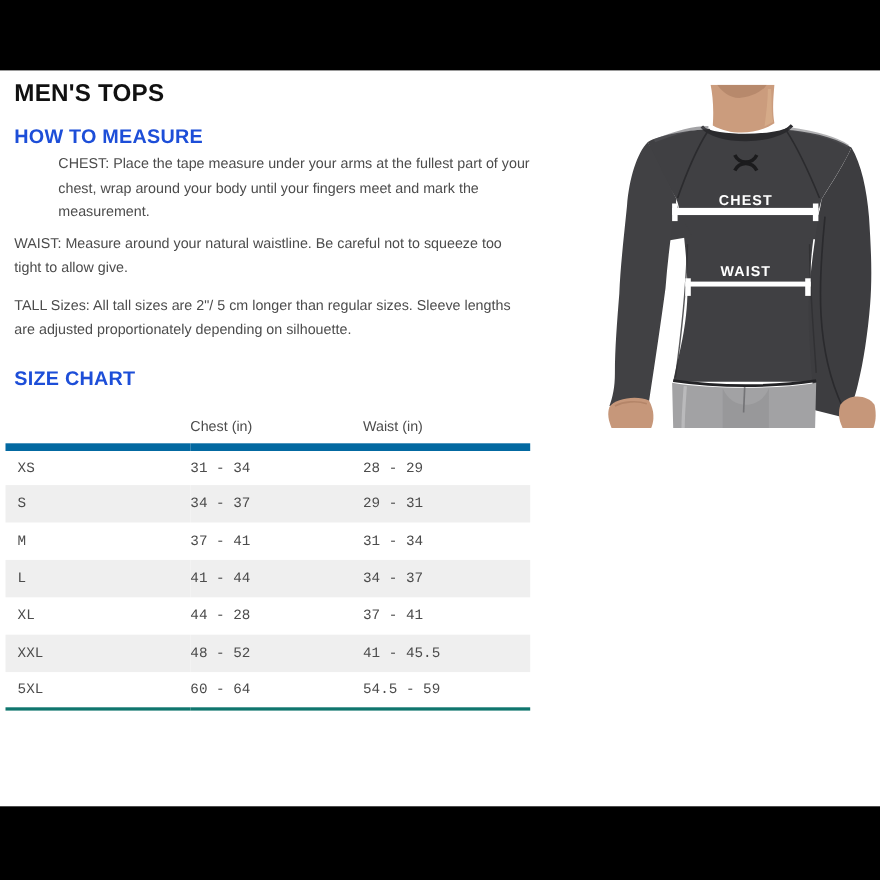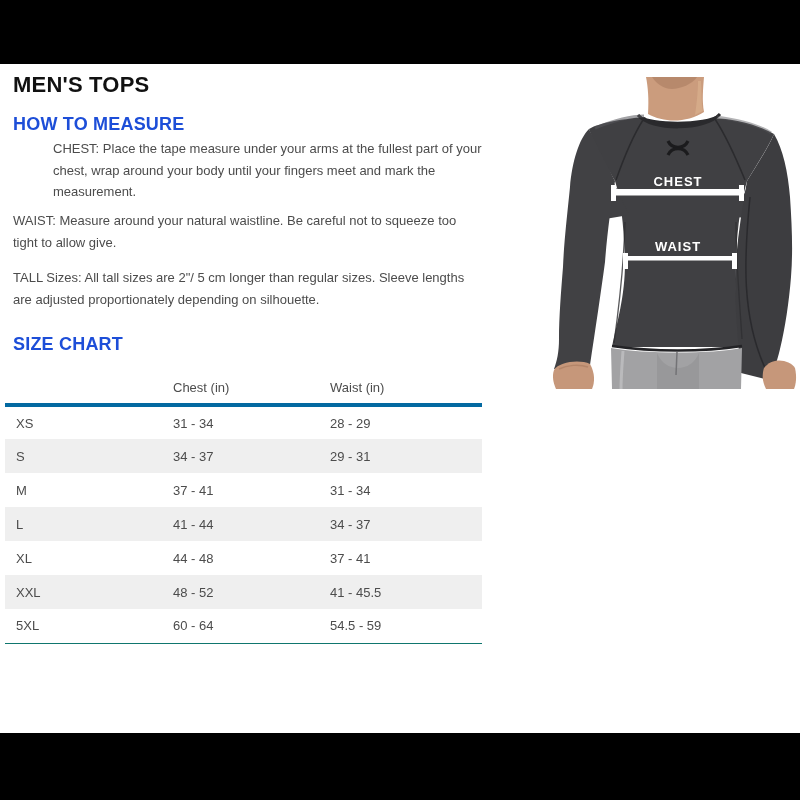--- a/index.html
+++ b/index.html
@@ -29,26 +29,26 @@
   table.size-chart{
     position:absolute;left:5px;top:308px;width:477px;border-collapse:collapse;
     font-size:13px;color:#4c4c4c;table-layout:fixed;
   }
   table.size-chart col.c1{width:168px;}
   table.size-chart col.c2{width:157px;}
   table.size-chart col.c3{width:152px;}
   table.size-chart th{
     font-weight:normal;text-align:left;height:31px;padding:0;vertical-align:middle;color:#4c4c4c;
   }
-  table.size-chart thead tr{border-bottom:4px solid #0369a1;}
+  table.size-chart thead tr{border-bottom:7px solid #0369a1;}
   table.size-chart tbody tr{height:34px;}
   table.size-chart tbody tr:nth-child(even){background:#efefef;}
-  table.size-chart td{padding:0;vertical-align:middle;}
+  table.size-chart td{padding:0;vertical-align:middle;font-family:Liberation Mono, monospace;}
   table.size-chart td.first, table.size-chart th.first{padding-left:11px;}
-  table.size-chart tbody tr:last-child{border-bottom:1px solid #0f766e;}
+  table.size-chart tbody tr:last-child{border-bottom:3px solid #0f766e;}
   .figure-wrap{
     position:absolute;left:545px;top:1px;width:255px;height:312px;margin-top:12px;
   }
   .figure-wrap svg{display:block;}
 </style>
 </head>
 <body>
 
 <div class="content">
 
@@ -91,21 +91,21 @@
         <td>37 - 41</td>
         <td>31 - 34</td>
       </tr>
       <tr>
         <td class="first">L</td>
         <td>41 - 44</td>
         <td>34 - 37</td>
       </tr>
       <tr>
         <td class="first">XL</td>
-        <td>44 - 48</td>
+        <td>44 - 28</td>
         <td>37 - 41</td>
       </tr>
       <tr>
         <td class="first">XXL</td>
         <td>48 - 52</td>
         <td>41 - 45.5</td>
       </tr>
       <tr>
         <td class="first">5XL</td>
         <td>60 - 64</td>

